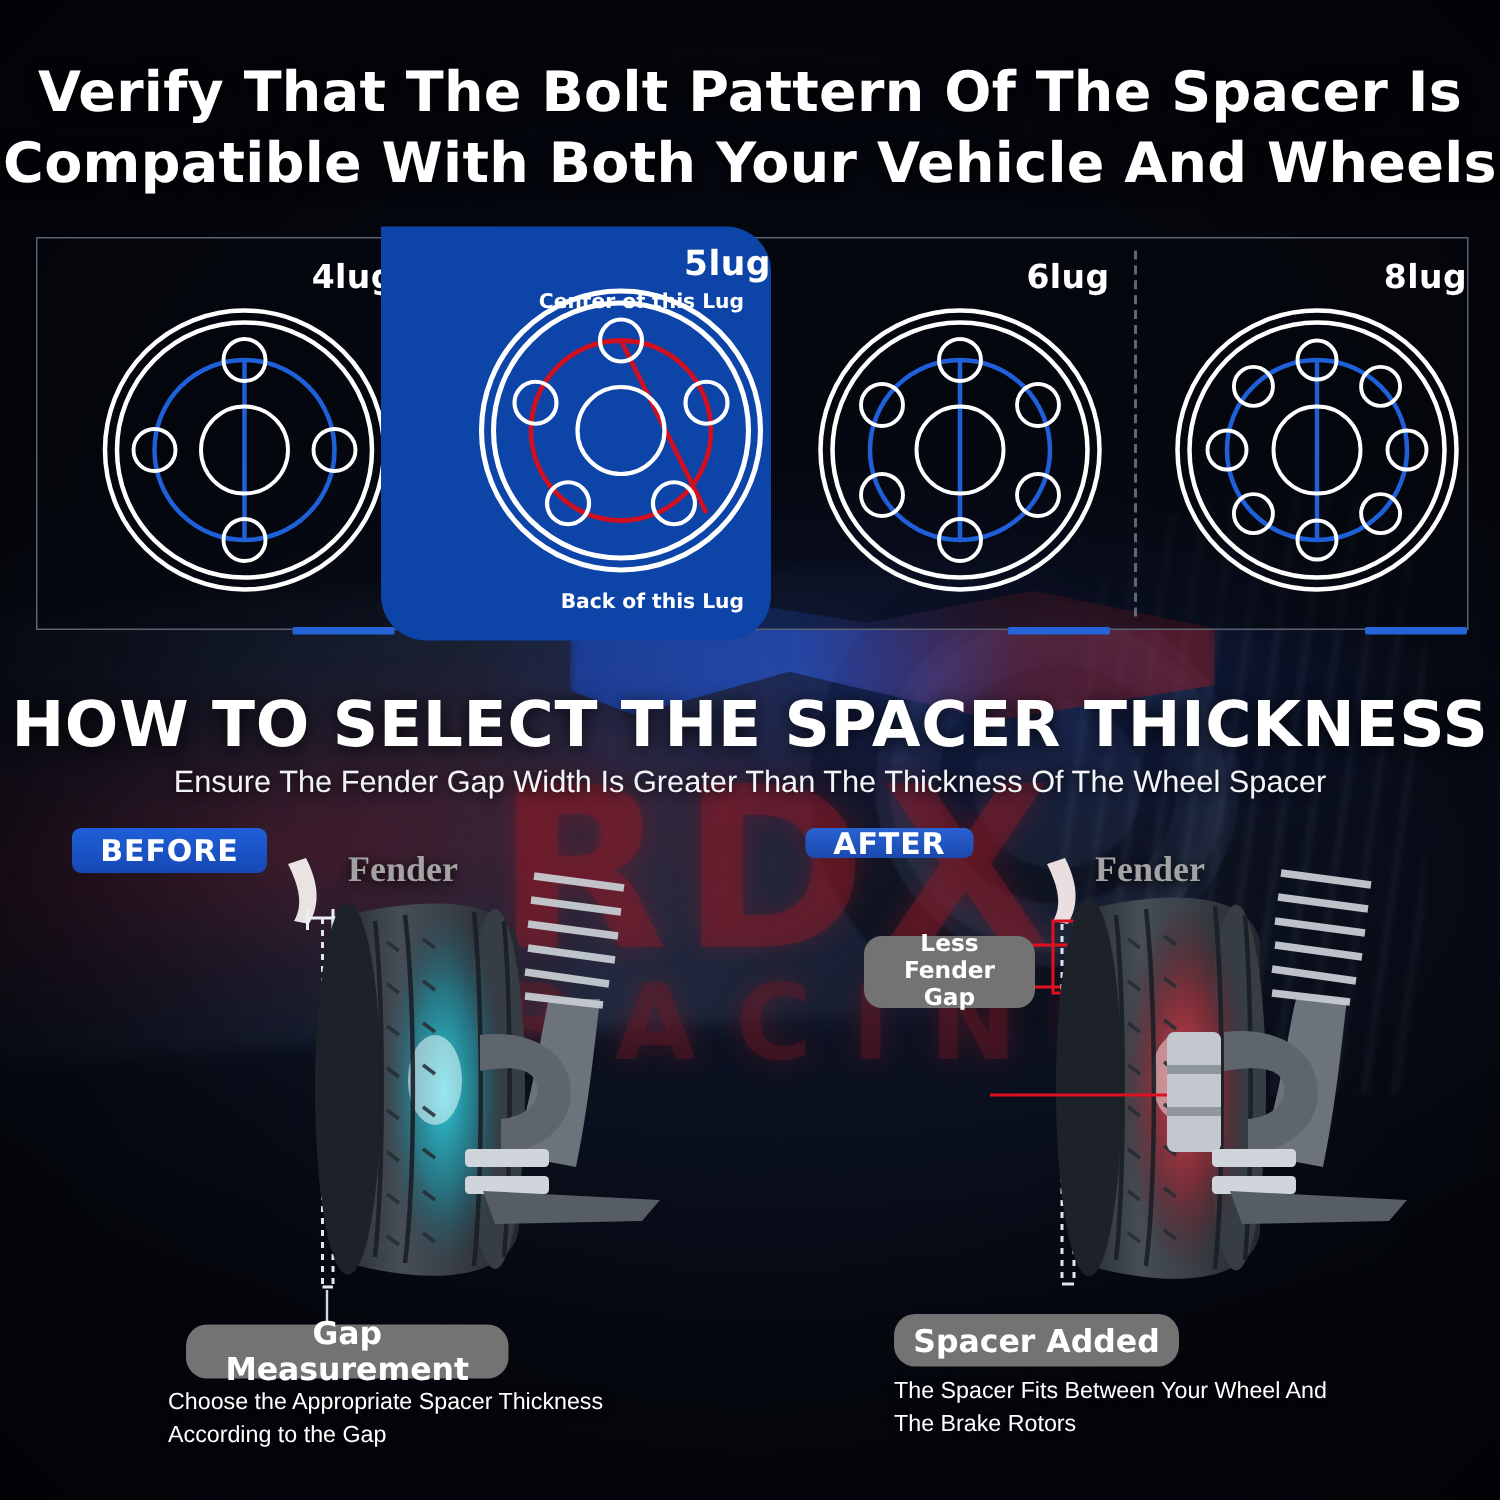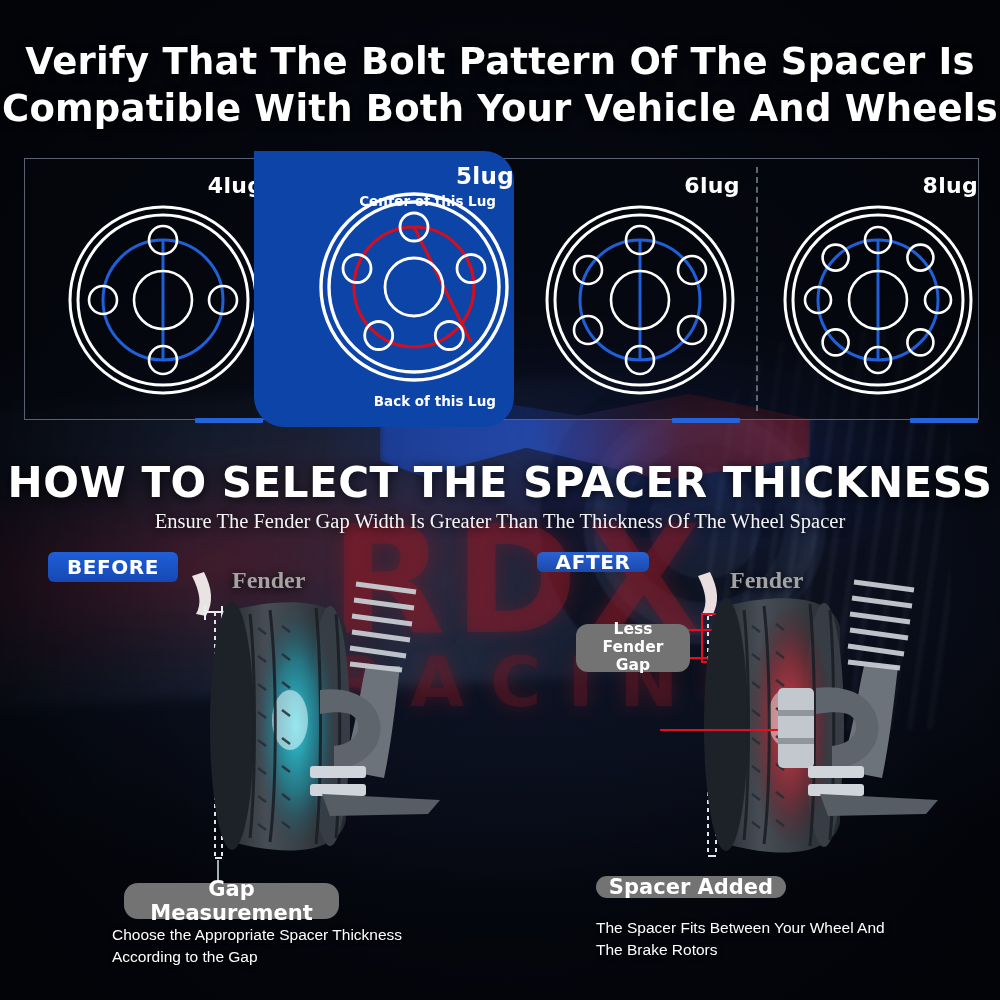--- a/index.html
+++ b/index.html
@@ -119,21 +119,21 @@
   
   .sec-title{
     position:absolute;left:0;top:458px;width:1000px;text-align:center;
     color:#fff;font-size:42px;font-weight:bold;letter-spacing:.5px;
     font-family:"DejaVu Sans", sans-serif;
     text-shadow:0 2px 12px rgba(0,0,0,.8);
   }
   .sec-sub{
     position:absolute;left:0;top:510px;width:1000px;text-align:center;
     color:#f2f4f8;font-size:20.5px;font-weight:normal;
-    font-family:Liberation Serif, serif;
+    font-family:Liberation Sans, sans-serif;
     text-shadow:0 1px 8px rgba(0,0,0,.85);
   }
 
   .tag{
     position:absolute;display:flex;align-items:center;justify-content:center;
     color:#fff;font-weight:bold;font-family:"DejaVu Sans", sans-serif;
   }
   .tag-before{
     left:48px;top:552px;width:130px;height:30px;border-radius:6px;
     background:linear-gradient(180deg,#1f5fd8,#1648b4);font-size:20px;letter-spacing:.6px;
@@ -156,21 +156,21 @@
     justify-content:center;border-radius:14px;text-align:center;
   }
   .badge-less{
     left:576px;top:624px;width:114px;height:48px;border-radius:12px;
     font-size:15.5px;line-height:1.15;padding:0 8px;box-sizing:border-box;
   }
   .badge-gap{
     left:124px;top:883px;width:215px;height:36px;font-size:21px;
   }
   .badge-spacer{
-    left:596px;top:876px;width:190px;height:22px;font-size:21px;
+    left:596px;top:876px;width:190px;height:35px;font-size:21px;
   }
   .cap{
     position:absolute;color:#fff;font-size:15.5px;line-height:1.45;
     font-family:"Liberation Sans", sans-serif;
     text-shadow:0 1px 5px rgba(0,0,0,.9);
   }
   .cap-left{left:112px;top:924px;width:420px;}
   .cap-right{left:596px;top:917px;width:420px;}
   .cap span{display:block;}
 

